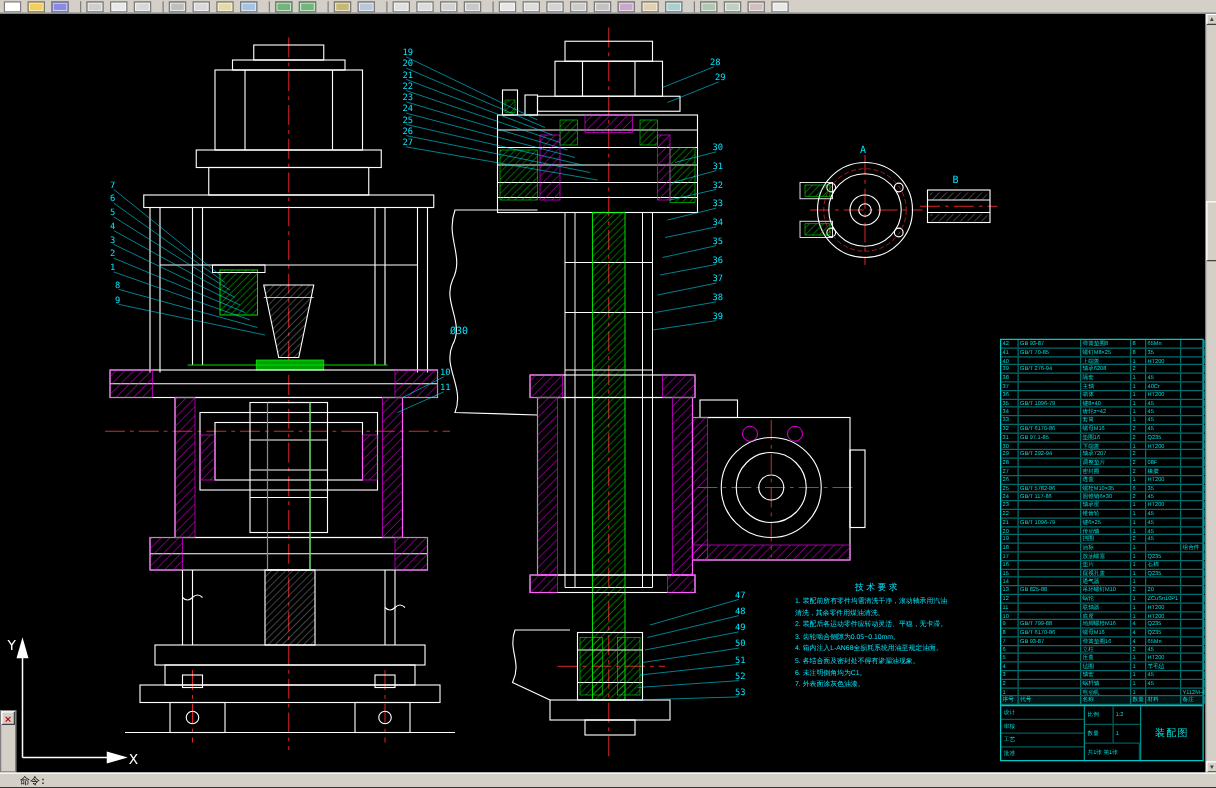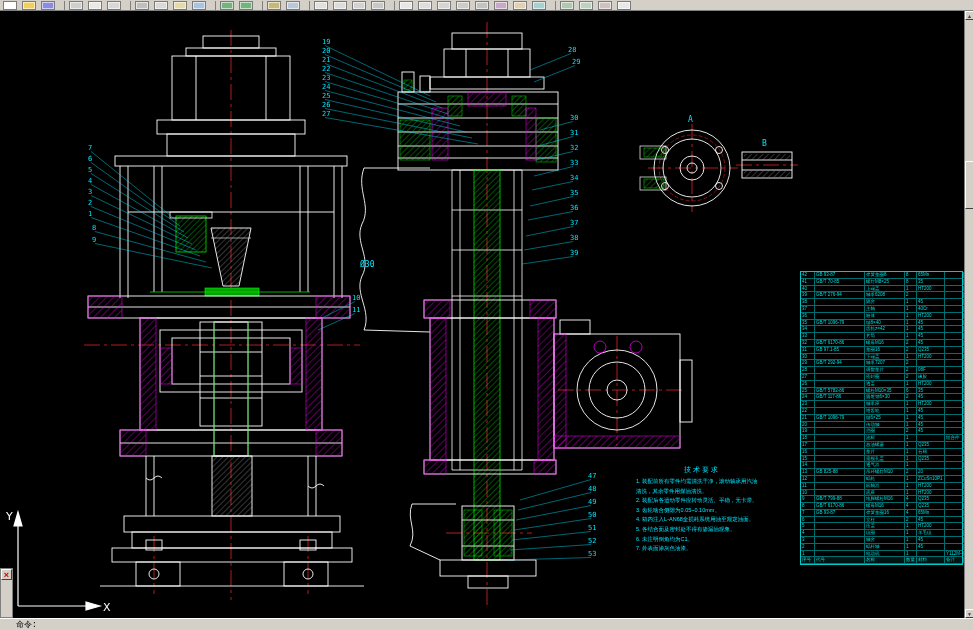--- a/index.html
+++ b/index.html
@@ -778,20 +778,42 @@
       </div>
       <div class="bom-row bom-head">
         <div class="bom-cell" style="width: 14px;">序号</div>
         <div class="bom-cell" style="width: 50px;">代号</div>
         <div class="bom-cell" style="width: 40px;">名称</div>
         <div class="bom-cell" style="width: 12px;">数量</div>
         <div class="bom-cell" style="width: 28px;">材料</div>
         <div class="bom-cell" style="width: 19px;">备注</div>
       </div>
     </div>
+  <div class="bom-title-block">
+    <div class="tb-sigs" id="tb-sigs">
+        <div class="sig-row">设计</div>
+        <div class="sig-row">审核</div>
+        <div class="sig-row">工艺</div>
+        <div class="sig-row">批准</div>
+      </div>
+    <div class="tb-mid">
+      <div class="tb-mid-row">
+        <span>比例</span>
+        <span>1:2</span>
+      </div>
+      <div class="tb-mid-row">
+        <span>数量</span>
+        <span>1</span>
+      </div>
+      <div class="tb-mid-row">
+        <span>共1张 第1张</span>
+      </div>
+    </div>
+    <div class="tb-title">装配图</div>
+  </div>
 </div>
 
 <div class="vscroll">
   <div class="vs-arrow">▲</div>
   <div class="vs-thumb"></div>
   <div class="vs-arrow vs-down">▼</div>
 </div>
 
 <div class="cmd-panel">
   <div class="cmd-close">×</div>

